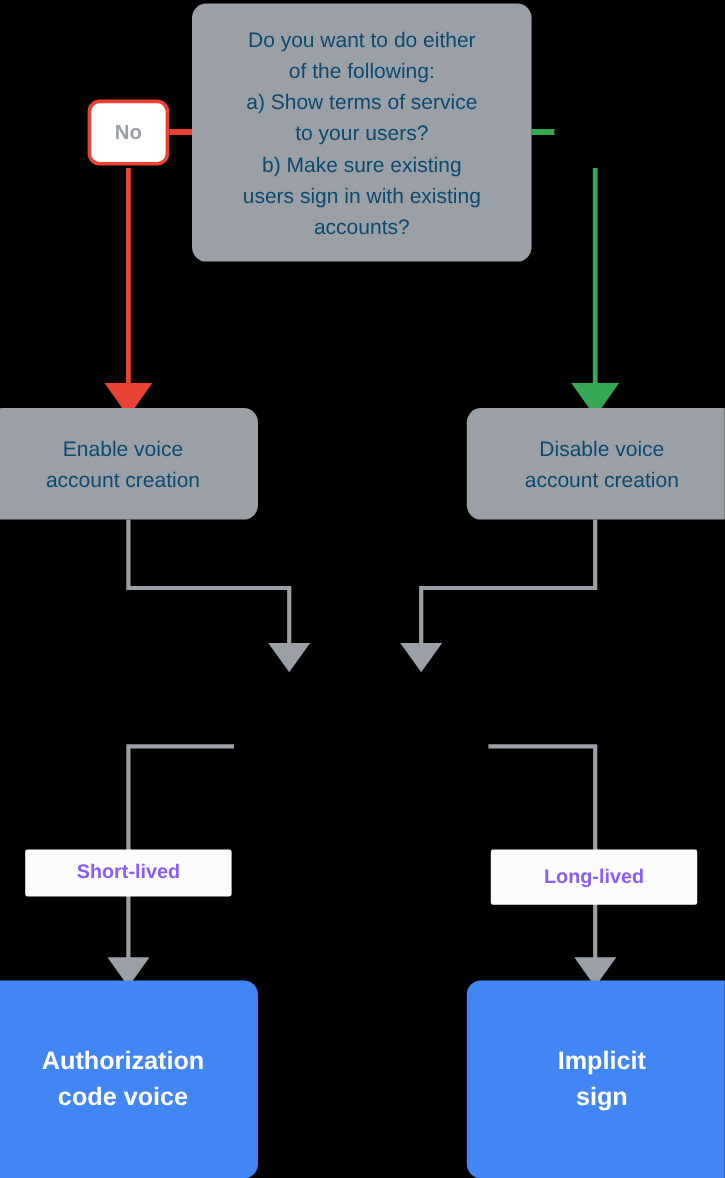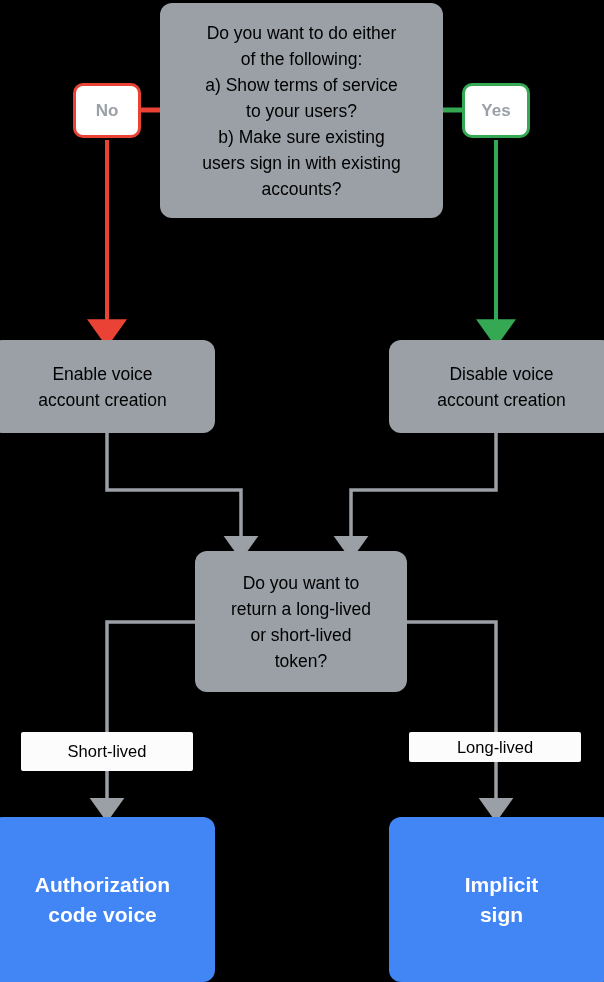--- a/index.html
+++ b/index.html
@@ -33,21 +33,21 @@
     position: absolute;
     box-sizing: border-box;
     display: flex;
     align-items: center;
     justify-content: center;
     text-align: center;
   }
   .gray-box {
     background: #9aa0a6;
     border-radius: 12px;
-    color: #000000;
+    color: #0c4a6e;
     font-size: 17.5px;
     line-height: 26px;
     padding: 6px 14px;
   }
   .blue-box {
     background: #4285f4;
     border-radius: 12px;
     color: #ffffff;
     font-weight: bold;
     font-size: 21px;
@@ -63,25 +63,24 @@
     border: 3px solid #a3a3a3;
   }
   .pill.no {
     border-color: #ea4335;
   }
   .pill.yes {
     border-color: #34a853;
   }
   .label-chip {
     background: #fcfcfc;
-    color: #000000;
-    font-weight: normal;
+    color: #8b5cf6;
+    font-weight: bold;
     font-size: 16.5px;
     border-radius: 2px;
-    margin-top: 24px;
   }
   .nodetext {
     display: block;
     white-space: pre-line;
   }
 </style>
 </head>
 <body>
 
 <div id="canvas">
@@ -123,46 +122,37 @@
 to your users?
 b) Make sure existing
 users sign in with existing
 accounts?</span>
   </div>
 
   <div class="node pill no" style="left:73px; top:83px; width:68px; height:55px;">
     <span class="nodetext">No</span>
   </div>
 
-  <div class="node pill yes" style="left:462px; top:83px; width:68px; height:55px;">
-    <span class="nodetext">Yes</span>
-  </div>
 
   <div class="node gray-box" style="left:-10px; top:340px; width:225px; height:93px;">
     <span class="nodetext">Enable voice
 account creation</span>
   </div>
 
   <div class="node gray-box" style="left:389px; top:340px; width:225px; height:93px;">
     <span class="nodetext">Disable voice
 account creation</span>
   </div>
 
-  <div class="node gray-box" style="left:195px; top:551px; width:212px; height:141px;">
-    <span class="nodetext">Do you want to
-return a long-lived
-or short-lived
-token?</span>
-  </div>
 
   <div class="node label-chip" style="left:21px; top:708px; width:172px; height:39px;">
     <span class="nodetext">Short-lived</span>
   </div>
 
-  <div class="node label-chip" style="left:409px; top:708px; width:172px; height:30px;justify-content:center;">
+  <div class="node label-chip" style="left:409px; top:708px; width:172px; height:46px;justify-content:center;">
     <span class="nodetext">Long-lived</span>
   </div>
 
   <div class="node blue-box" style="left:-10px; top:817px; width:225px; height:165px; border-bottom-left-radius:0; border-bottom-right-radius:12px;">
     <span class="nodetext">Authorization
 code voice</span>
   </div>
 
   <div class="node blue-box" style="left:389px; top:817px; width:225px; height:165px;">
     <span class="nodetext">Implicit

